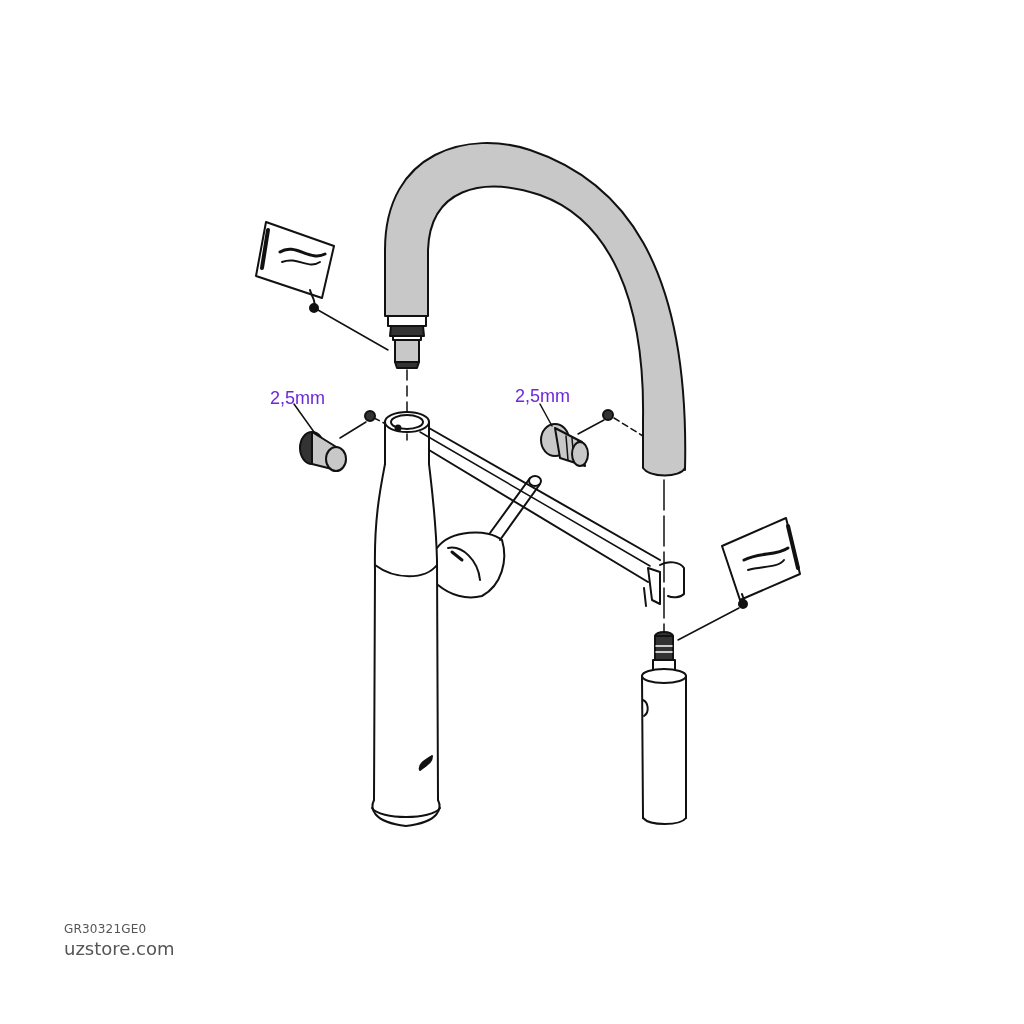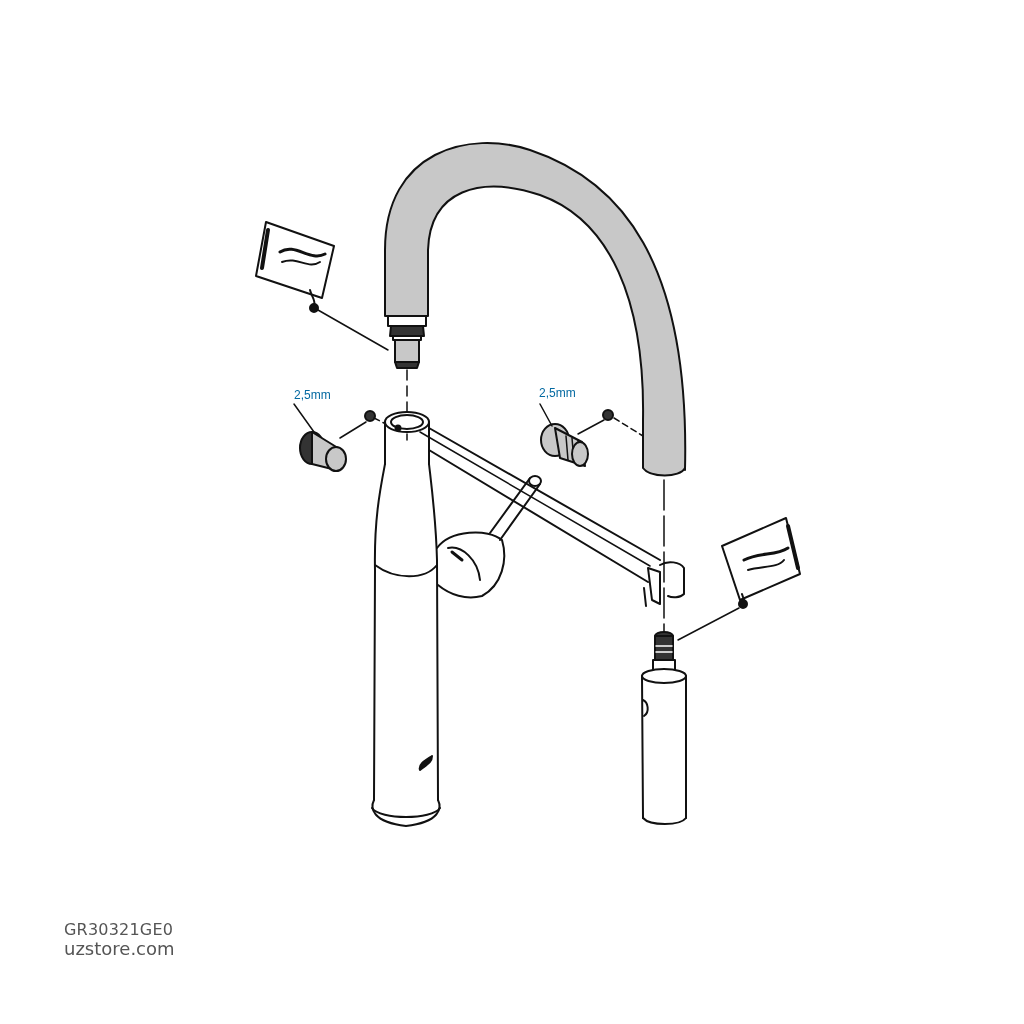--- a/index.html
+++ b/index.html
@@ -1,20 +1,20 @@
 <!DOCTYPE html>
 <html><head>
 <meta charset="utf-8">
 <style>
   html,body{margin:0;padding:0;background:#ffffff;}
   .canvas{position:relative;width:1024px;height:1024px;background:#ffffff;overflow:hidden;}
   svg.diagram{position:absolute;left:0;top:0;width:1024px;height:1024px;}
-  .lbl{position:absolute;font-family:"Liberation Sans",sans-serif;font-size:12px;color:#0369a1;white-space:nowrap;margin-left:24px;}
+  .lbl{position:absolute;font-family:"Liberation Sans",sans-serif;font-size:18px;color:#6d28d9;white-space:nowrap;}
   .footer{position:absolute;left:64px;top:920px;font-family:"DejaVu Sans",sans-serif;color:#555;line-height:19px;}
-  .footer .code{font-size:16px;letter-spacing:0.2px;}
+  .footer .code{font-size:12px;letter-spacing:0.2px;}
   .footer .site{font-size:18px;}
 </style>
 </head>
 <body>
 
 <div class="canvas">
   <svg class="diagram" viewBox="0 0 1024 1024">
     <g fill="none" stroke="#111" stroke-width="2" stroke-linecap="round" stroke-linejoin="round">
 
       <g>

